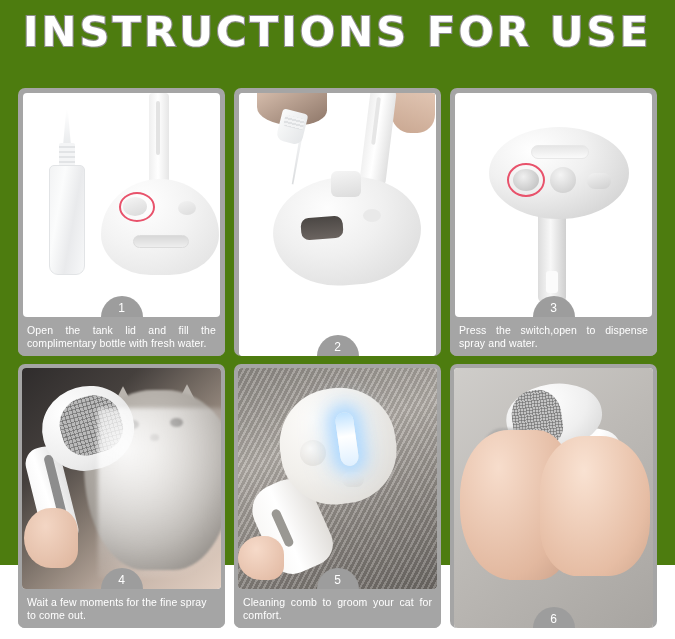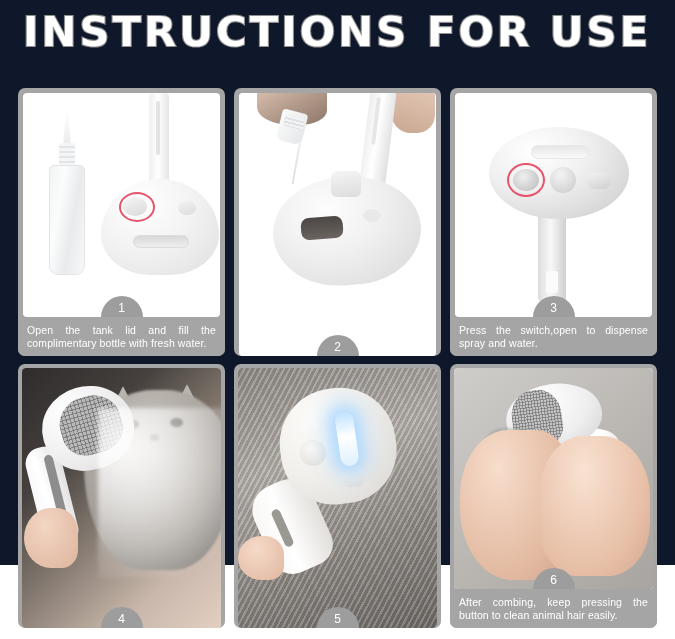--- a/index.html
+++ b/index.html
@@ -2,21 +2,21 @@
 <html><head>
 <meta charset="utf-8">
 <style>
   * { box-sizing: border-box; margin: 0; padding: 0; }
   html, body {
     width: 675px; height: 639px;
     background: #ffffff;
     font-family: "Liberation Sans", sans-serif;
     overflow: hidden;
   }
-  .page { position: relative; width: 675px; height: 565px; background: #0f172a; }
+  .page { position: relative; width: 675px; height: 565px; background: #4d7c0f; }
 
   
   .title-wrap {
     position: absolute; left: 0; top: 8px; width: 675px;
     text-align: center;
   }
   .title {
     display: inline-block;
     font-family: "DejaVu Sans", sans-serif;
     font-size: 40px;
@@ -474,49 +474,50 @@
           <div class="p4-nose"></div>
           <div class="p4-handle"></div>
           <div class="p4-handle-slot"></div>
           <div class="p4-brush-head"></div>
           <div class="p4-pins"></div>
           <div class="p4-thumb"></div>
           <div class="p4-spray"></div>
         </div>
         <div class="badge">4</div>
       </div>
+      <div class="caption plain">Wait a few moments for the fine spray to come out.</div>
     </div>
 
     <div class="panel row2">
       <div class="photo badge-holder">
         <div class="scene">
           <div class="p5-bg"></div>
           <div class="p5-handle"></div>
           <div class="p5-handle-slot"></div>
           <div class="p5-body"></div>
           <div class="p5-knob"></div>
           <div class="p5-btn"></div>
           <div class="p5-led"></div>
           <div class="p5-thumb"></div>
         </div>
         <div class="badge">5</div>
       </div>
+      <div class="caption justify">Cleaning comb to groom your cat for comfort.</div>
     </div>
 
     <div class="panel row2">
       <div class="photo badge-holder">
         <div class="scene">
           <div class="p6-bg"></div>
           <div class="p6-handle"></div>
           <div class="p6-handle-slot"></div>
           <div class="p6-head"></div>
           <div class="p6-pins"></div>
           <div class="p6-hair"></div>
           <div class="p6-hand-l"></div>
           <div class="p6-hand-r"></div>
         </div>
         <div class="badge">6</div>
       </div>
-      <div class="caption justify">After combing, keep pressing the button to clean animal hair easily.</div>
     </div>
 
   </div>
 </div>
 
 </body></html>

